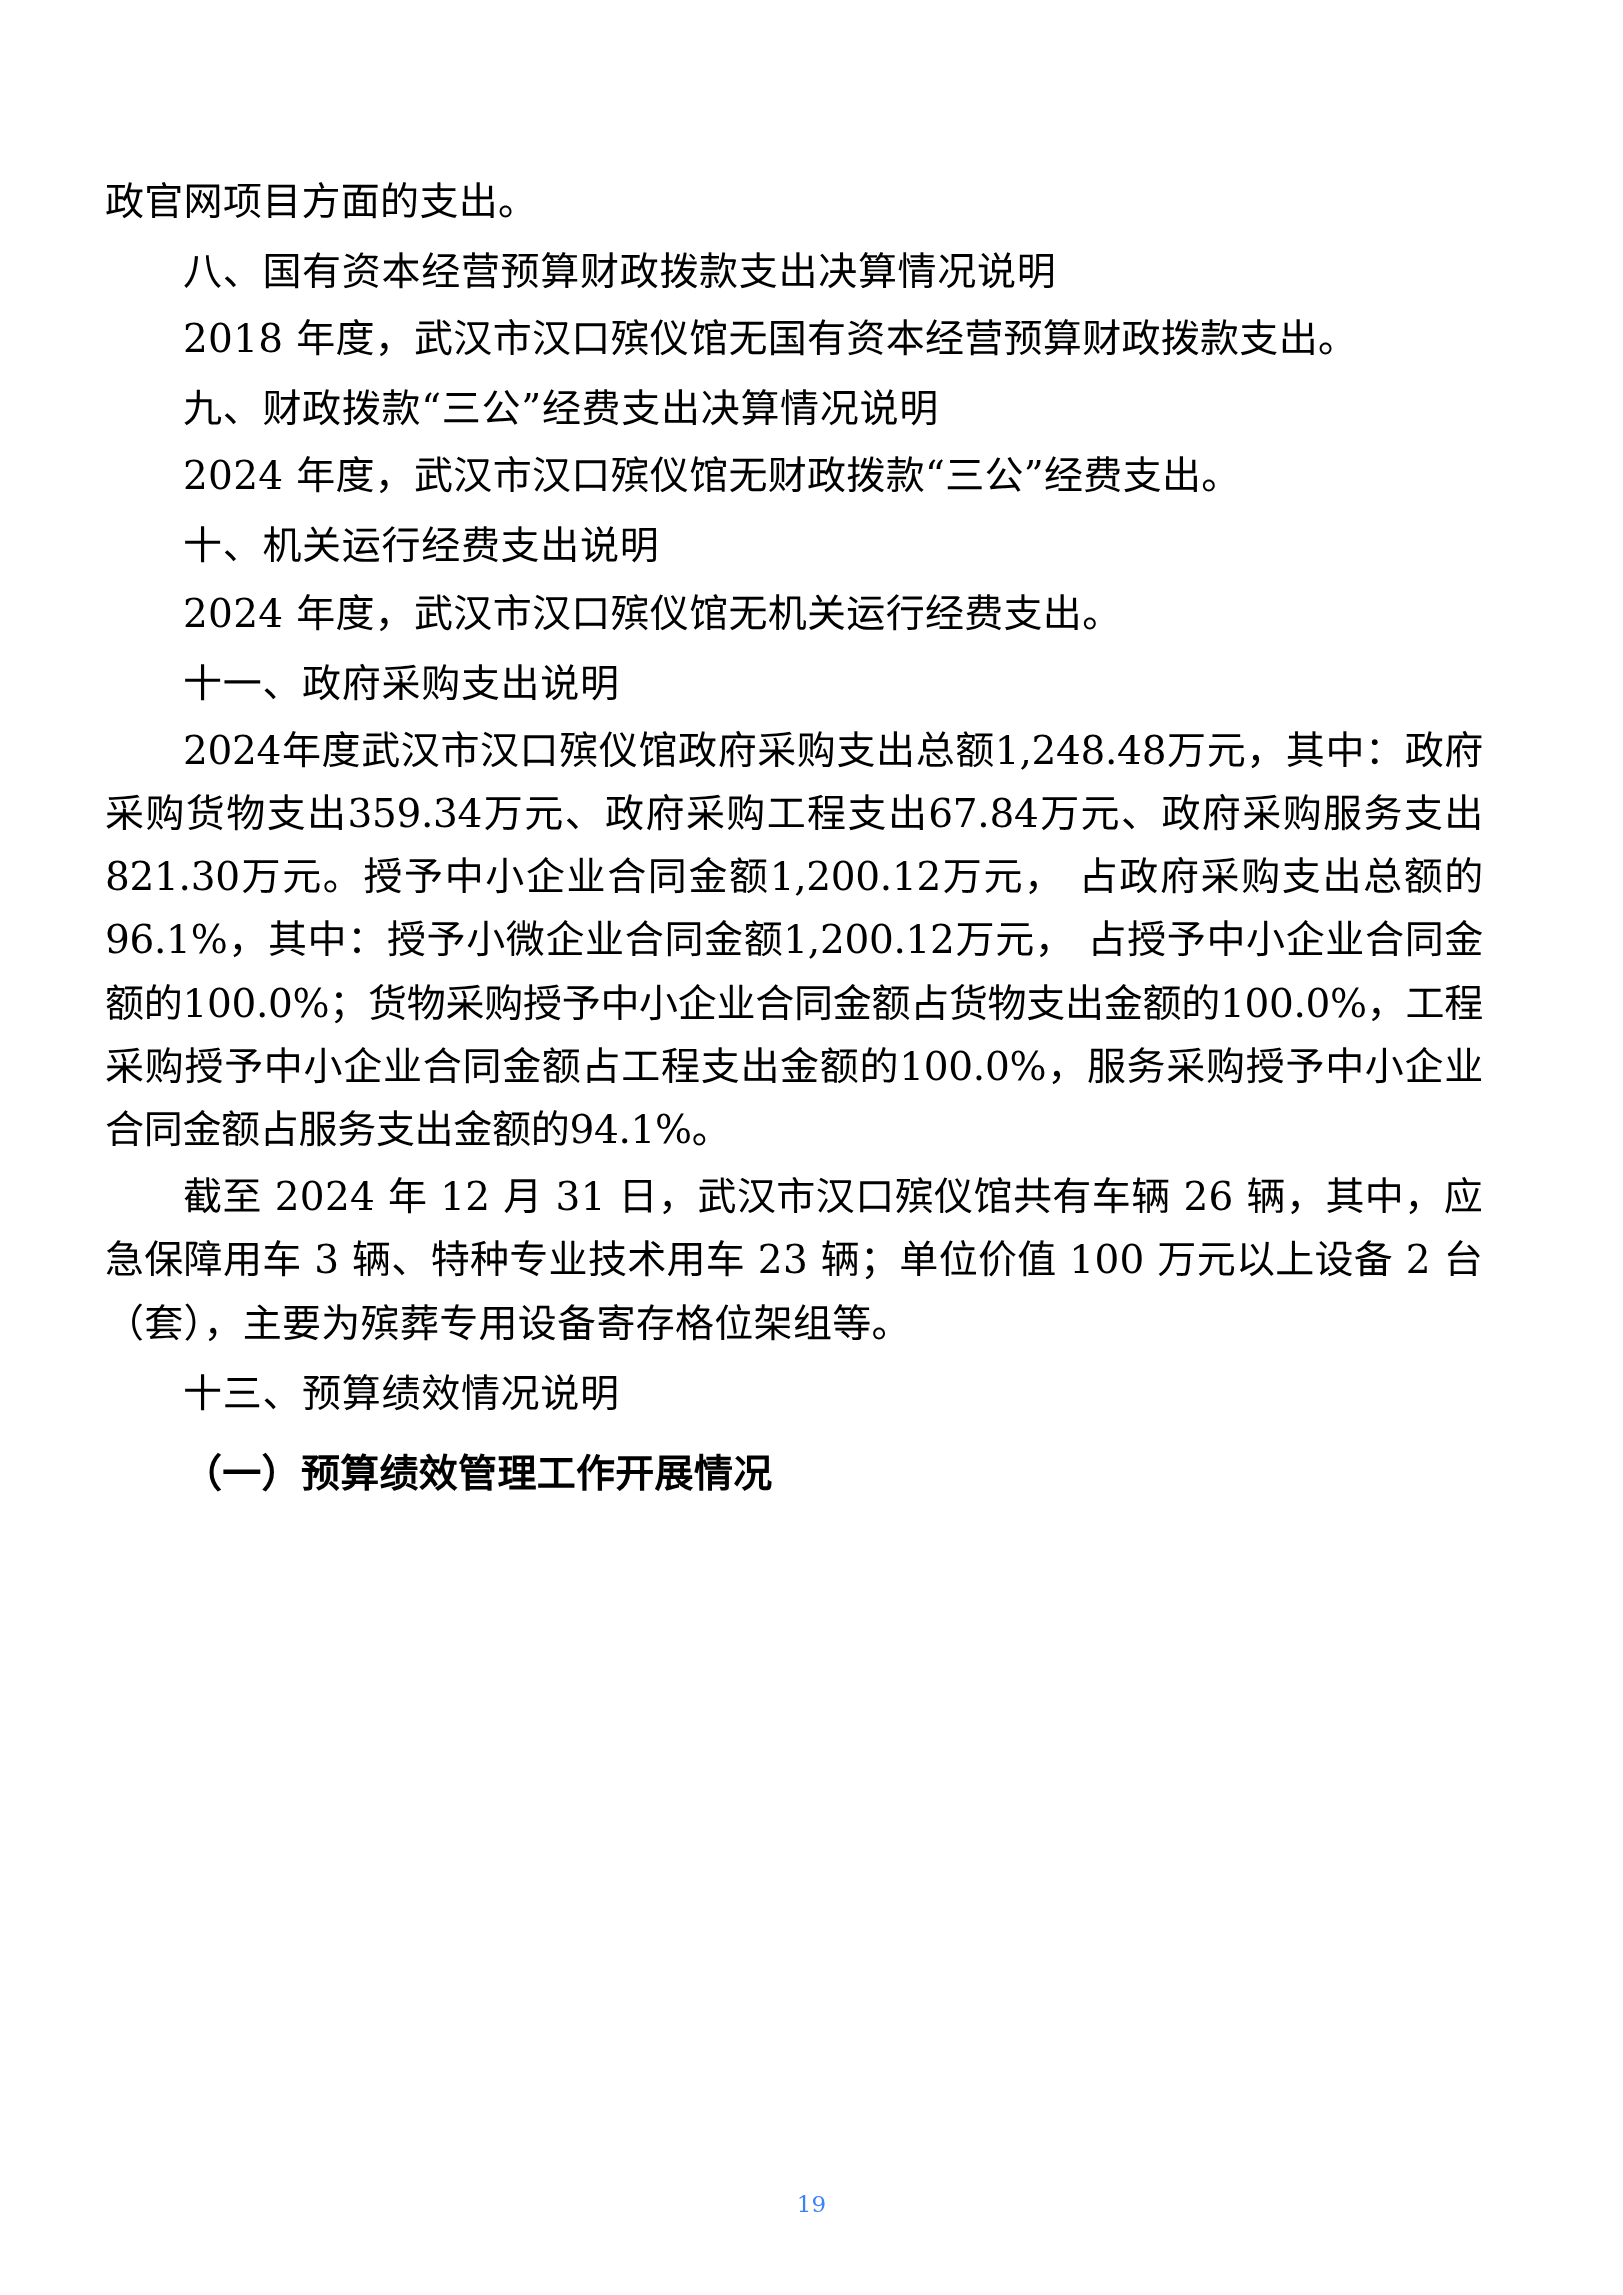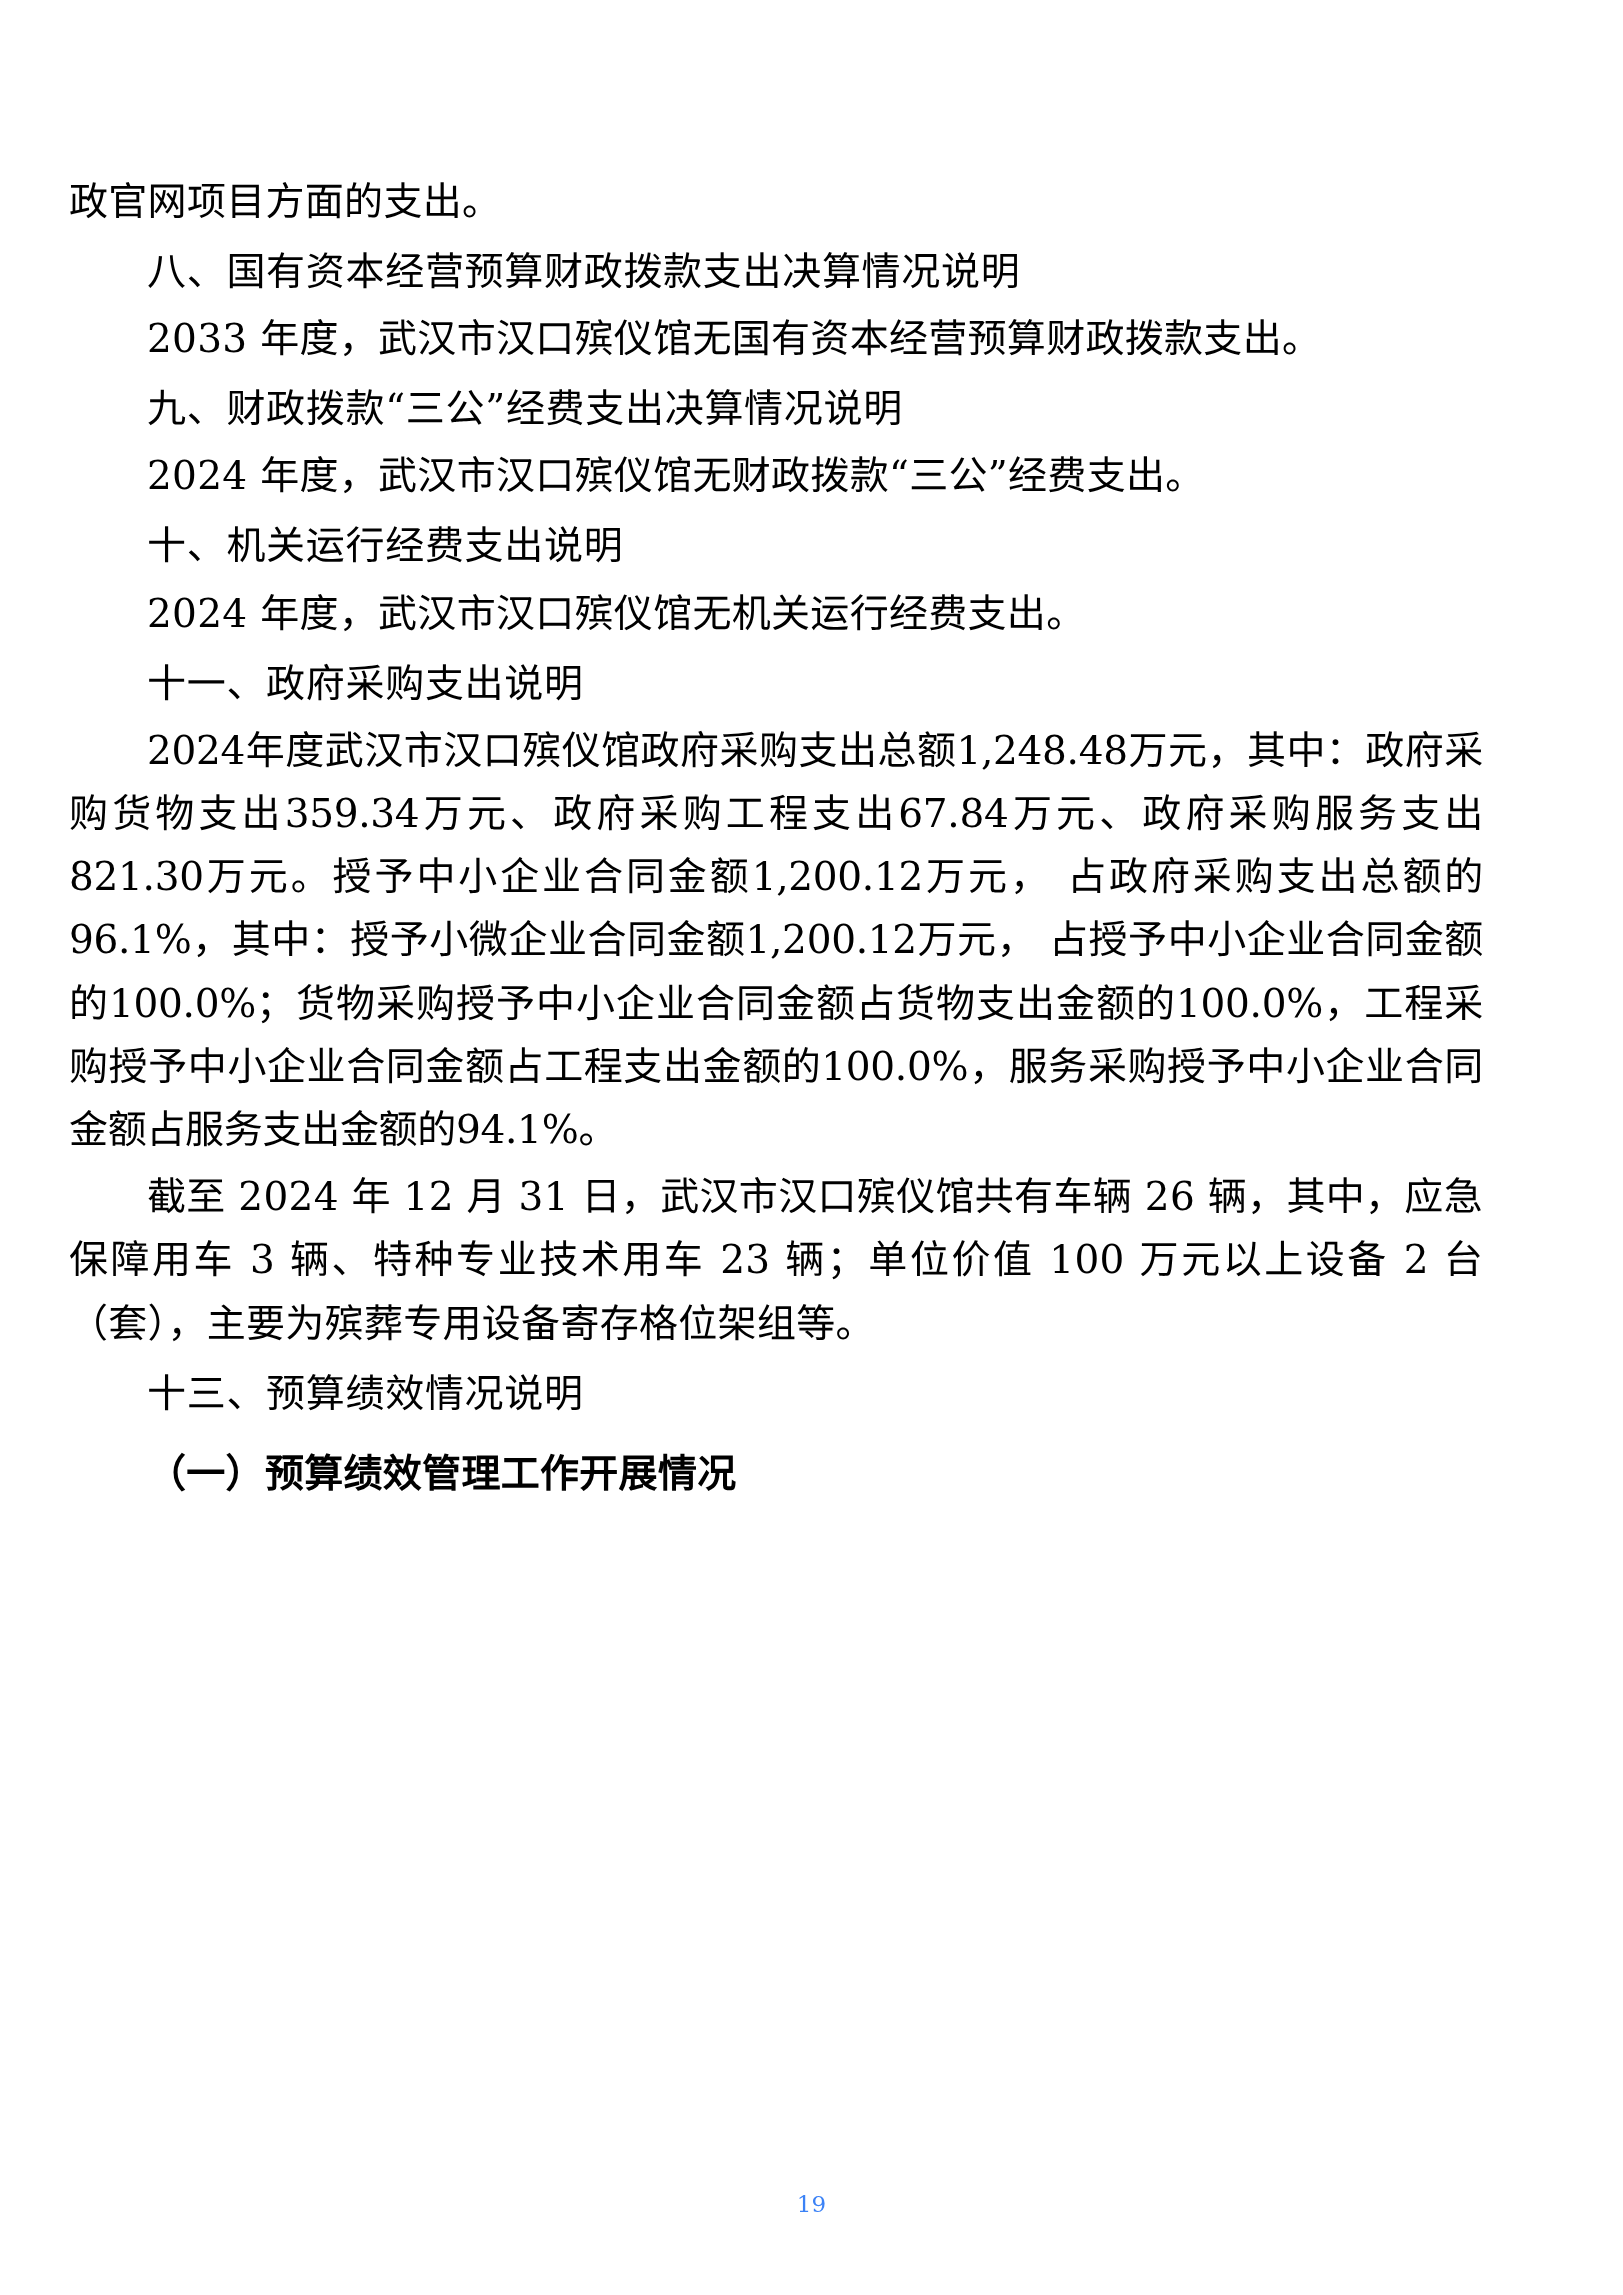--- a/index.html
+++ b/index.html
@@ -10,21 +10,21 @@
   body {
     font-family: "DejaVu Serif", "Liberation Serif", serif;
     color: #000000;
   }
   .page {
     width: 1623px;
     height: 2295px;
     position: relative;
     background: #ffffff;
     box-sizing: border-box;
-    padding: 170px 140px 82px 69px;
+    padding: 170px 140px 82px 105px;
     overflow: hidden;
   }
   .doc-body {
     font-size: 39px;
     line-height: 1.62;
     letter-spacing: 0.3px;
   }
   p {
     margin: 0 0 4.1px 0;
   }
@@ -65,21 +65,21 @@
 </head>
 <body>
 
 <div class="page">
   <div class="doc-body">
 
     <p class="para-cont">政官网项目方面的支出。</p>
 
     <p class="heading">八、国有资本经营预算财政拨款支出决算情况说明</p>
 
-    <p class="para">2033 年度，武汉市汉口殡仪馆无国有资本经营预算财政拨款支出。</p>
+    <p class="para">2018 年度，武汉市汉口殡仪馆无国有资本经营预算财政拨款支出。</p>
 
     <p class="heading">九、财政拨款“三公”经费支出决算情况说明</p>
 
     <p class="para">2024 年度，武汉市汉口殡仪馆无财政拨款“三公”经费支出。</p>
 
     <p class="heading">十、机关运行经费支出说明</p>
 
     <p class="para">2024 年度，武汉市汉口殡仪馆无机关运行经费支出。</p>
 
     <p class="heading">十一、政府采购支出说明</p>

